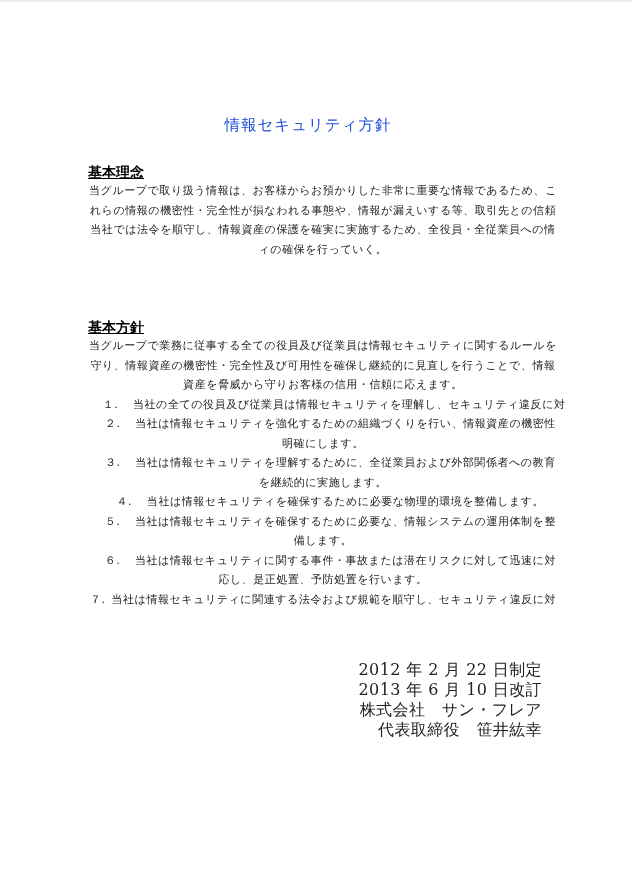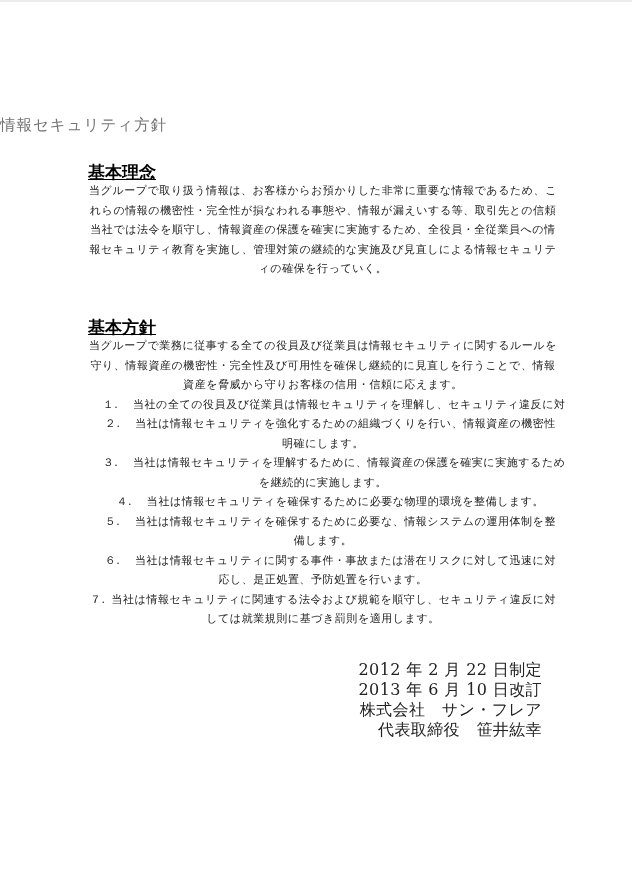--- a/index.html
+++ b/index.html
@@ -24,36 +24,36 @@
     .page {
       position: absolute;
       left: 0; top: 0;
       width: 632px; height: 892px;
     }
     .title {
       position: absolute;
       left: 0;
       top: 115px;
       width: 616px;
-      text-align: left;
+      text-align: center;
       font-family: "DejaVu Sans", "Liberation Sans", sans-serif;
       font-size: 15.5px;
       font-weight: normal;
       letter-spacing: 1px;
-      color: #737373;
+      color: #1d4ed8;
     }
     .section {
       position: absolute;
       left: 88px;
       width: 470px;
     }
     .heading {
       font-family: "DejaVu Sans", "Liberation Sans", sans-serif;
       font-weight: bold;
-      font-size: 17px;
+      font-size: 14px;
       text-decoration: underline;
       line-height: 18px;
       height: 18px;
       color: #000;
     }
     .line {
       font-size: 11px;
       line-height: 19.5px;
       height: 19.5px;
       white-space: nowrap;
@@ -95,61 +95,59 @@
 
 <div class="page">
 
   <div class="title">情報セキュリティ方針</div>
 
   <div class="section" id="sec1">
     <div class="heading">基本理念</div>
     <div class="line">当グループで取り扱う情報は、お客様からお預かりした非常に重要な情報であるため、こ</div>
     <div class="line">れらの情報の機密性・完全性が損なわれる事態や、情報が漏えいする等、取引先との信頼</div>
     <div class="line">当社では法令を順守し、情報資産の保護を確実に実施するため、全役員・全従業員への情</div>
-    <div class="line">報セキュリティ教育を実施し、管理対策の継続的な実施及び見直しによる情報セキュリテ</div>
     <div class="line">ィの確保を行っていく。</div>
   </div>
 
   <div class="section" id="sec2">
     <div class="heading">基本方針</div>
     <div class="line">当グループで業務に従事する全ての役員及び従業員は情報セキュリティに関するルールを</div>
     <div class="line">守り、情報資産の機密性・完全性及び可用性を確保し継続的に見直しを行うことで、情報</div>
     <div class="line">資産を脅威から守りお客様の信用・信頼に応えます。</div>
 
     <div>
       <div class="line"><span class="num">１.</span><span>当社の全ての役員及び従業員は情報セキュリティを理解し、セキュリティ違反に対</span></div>
     </div>
 
     <div>
       <div class="line"><span class="num">２.</span><span>当社は情報セキュリティを強化するための組織づくりを行い、情報資産の機密性</span></div>
       <div class="line">明確にします。</div>
     </div>
 
     <div>
-      <div class="line"><span class="num">３.</span><span>当社は情報セキュリティを理解するために、情報資産の保護を確実に実施するため</span></div>
+      <div class="line"><span class="num">３.</span><span>当社は情報セキュリティを理解するために、全従業員および外部関係者への教育</span></div>
       <div class="line">を継続的に実施します。</div>
     </div>
 
     <div>
       <div class="line"><span class="num">４.</span><span>当社は情報セキュリティを確保するために必要な物理的環境を整備します。</span></div>
     </div>
 
     <div>
       <div class="line"><span class="num">５.</span><span>当社は情報セキュリティを確保するために必要な、情報システムの運用体制を整</span></div>
       <div class="line">備します。</div>
     </div>
 
     <div>
       <div class="line"><span class="num">６.</span><span>当社は情報セキュリティに関する事件・事故または潜在リスクに対して迅速に対</span></div>
       <div class="line">応し、是正処置、予防処置を行います。</div>
     </div>
 
     <div>
       <div class="line"><span class="num-tight">７.</span><span>当社は情報セキュリティに関連する法令および規範を順守し、セキュリティ違反に対</span></div>
-      <div class="line">しては就業規則に基づき罰則を適用します。</div>
     </div>
   </div>
 
   <div class="signature">
     <div class="sig-line">2012 年 2 月 22 日制定</div>
     <div class="sig-line">2013 年 6 月 10 日改訂</div>
     <div class="sig-line">株式会社　サン・フレア</div>
     <div class="sig-line">代表取締役　笹井紘幸</div>
   </div>
 

